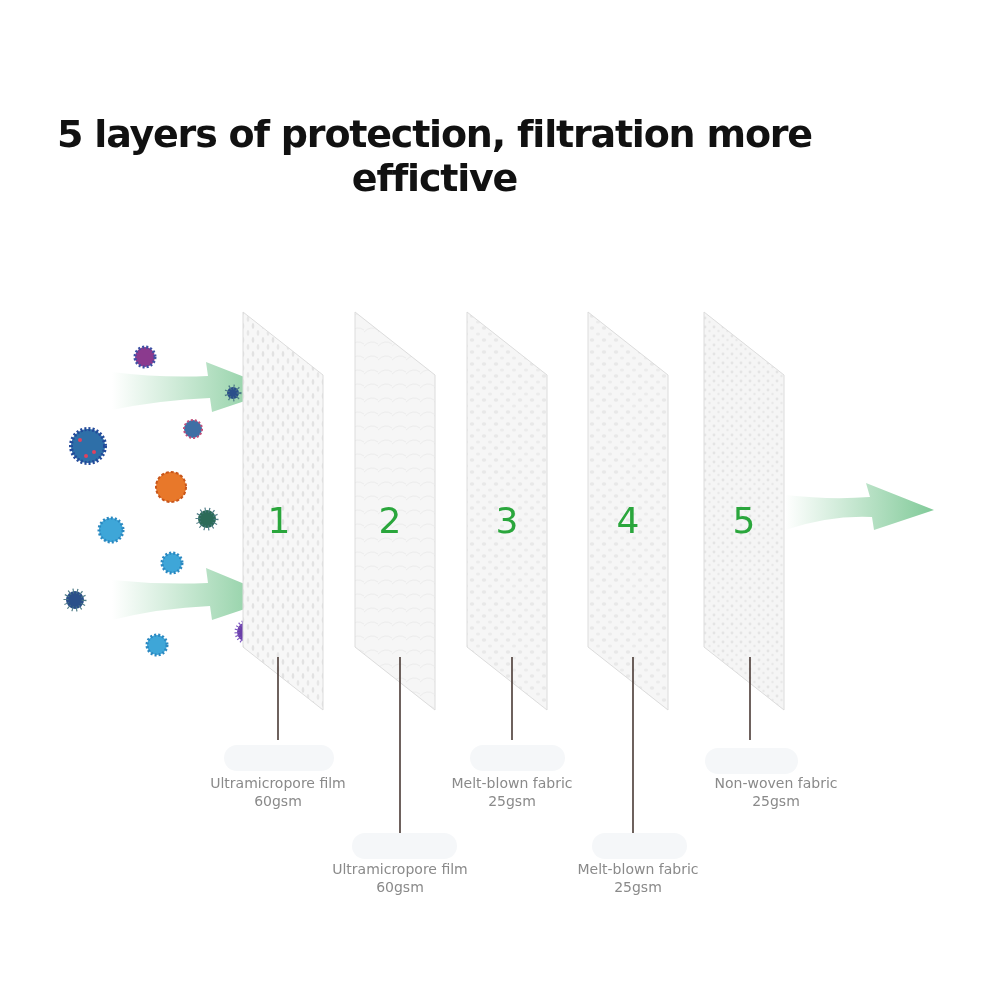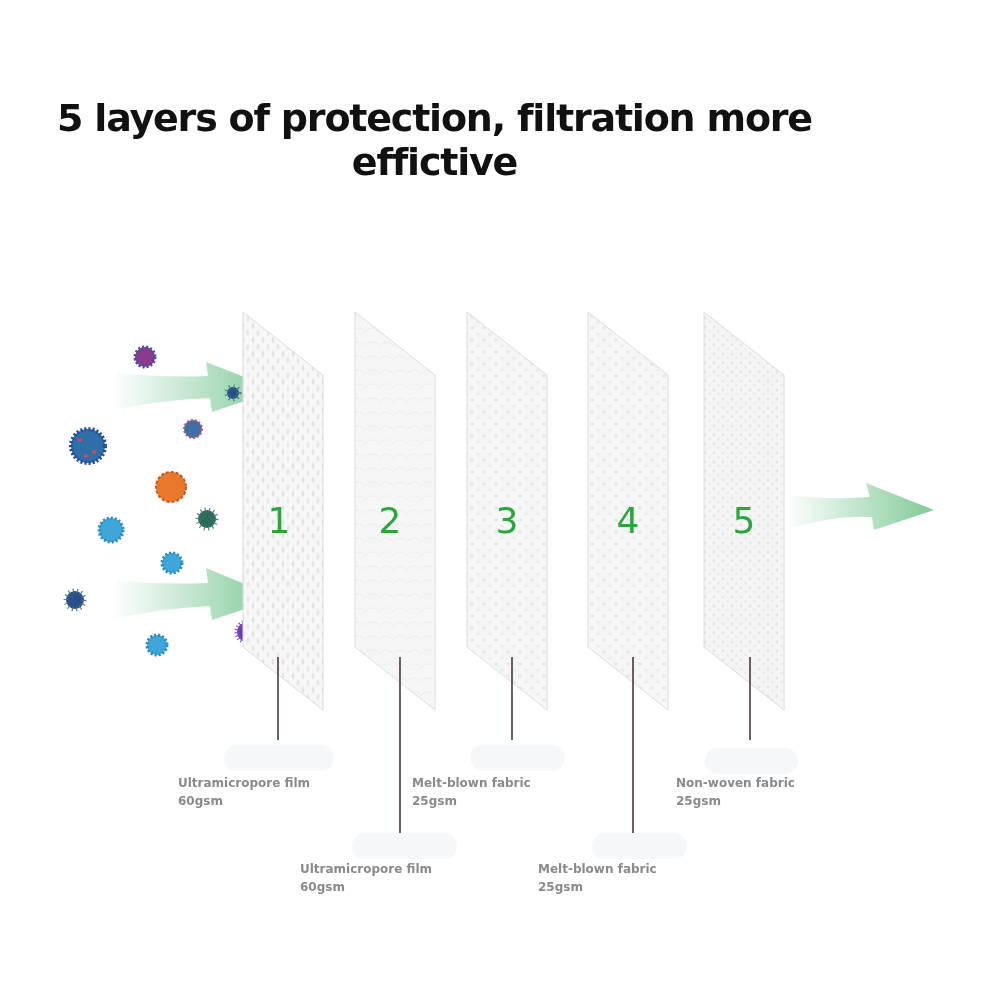--- a/index.html
+++ b/index.html
@@ -1,19 +1,19 @@
 <!DOCTYPE html>
 <html><head>
 <meta charset="utf-8">
 <style>
   html, body { margin:0; padding:0; background:#ffffff; }
   body { width:1000px; height:1000px; position:relative; overflow:hidden; font-family:"Liberation Sans", sans-serif; }
-  .title { position:absolute; left:0; top:96px; width:869px; text-align:center; font-family:"DejaVu Sans", sans-serif; font-weight:bold; font-size:38px; letter-spacing:-1.2px; color:#111; }
+  .title { position:absolute; left:0; top:112px; width:869px; text-align:center; font-family:"DejaVu Sans", sans-serif; font-weight:bold; font-size:38px; letter-spacing:-1.2px; color:#111; }
   svg.art { position:absolute; left:0; top:0; }
-  .label { position:absolute; width:200px; color:#8a8a8a; font-family:"DejaVu Sans", sans-serif; font-size:12px; line-height:18px;font-weight:bold; }
+  .label { position:absolute; width:200px; text-align:center; color:#8a8a8a; font-family:"DejaVu Sans", sans-serif; font-size:14px; line-height:18px; }
   .blur { position:absolute; height:26px; border-radius:13px; background:#f5f7f9; }
 </style>
 </head>
 <body>
 
 <div class="title">5 layers of protection, filtration more effictive</div>
 
 <svg class="art" width="1000" height="1000" viewBox="0 0 1000 1000">
   <defs>
     <linearGradient id="arrowGrad" x1="0" y1="0" x2="1" y2="0">

